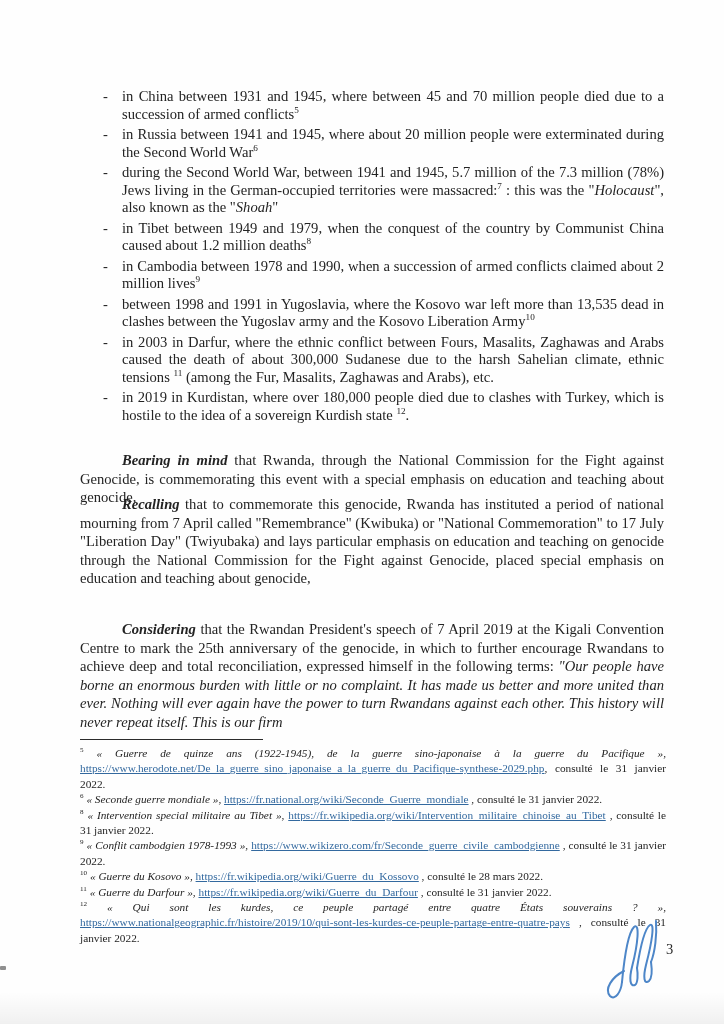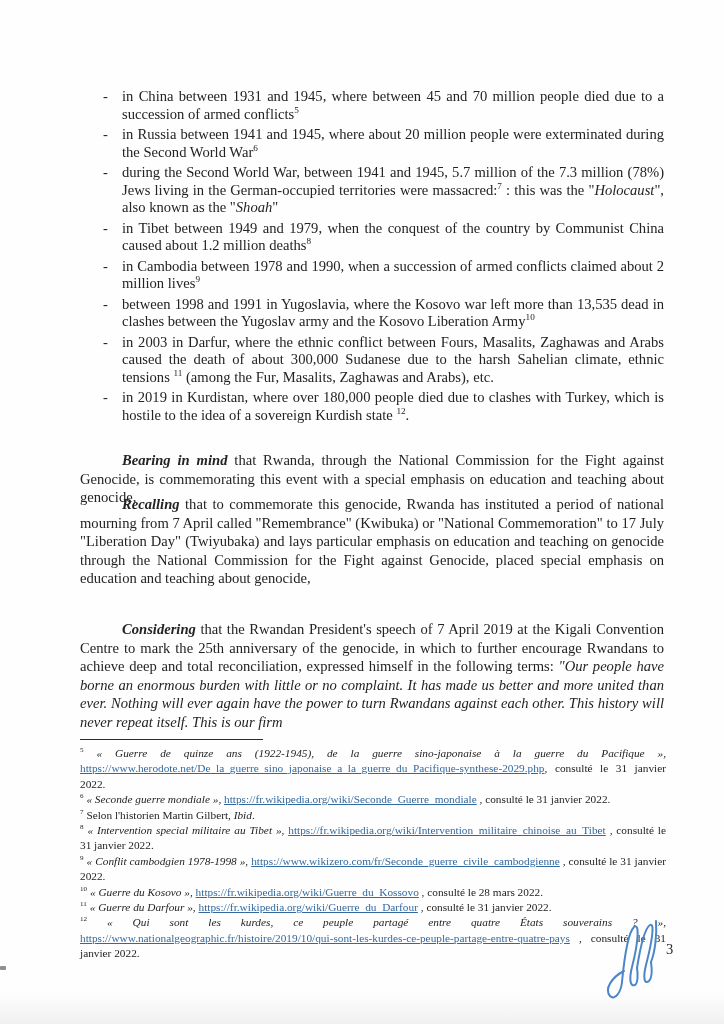--- a/index.html
+++ b/index.html
@@ -92,24 +92,23 @@
     </div>
 
   <div class="para para-1"><span class="bold-it">Bearing in mind</span><span class=""> that Rwanda, through the National Commission for the Fight against Genocide, is commemorating this event with a special emphasis on education and teaching about genocide,</span></div>
   <div class="para para-2"><span class="bold-it">Recalling</span><span class=""> that to commemorate this genocide, Rwanda has instituted a period of national mourning from 7 April called "Remembrance" (Kwibuka) or "National Commemoration" to 17 July "Liberation Day" (Twiyubaka) and lays particular emphasis on education and teaching on genocide through the National Commission for the Fight against Genocide, placed special emphasis on education and teaching about genocide,</span></div>
   <div class="para para-3"><span class="bold-it">Considering</span><span class=""> that the Rwandan President's speech of 7 April 2019 at the Kigali Convention Centre to mark the 25th anniversary of the genocide, in which to further encourage Rwandans to achieve deep and total reconciliation, expressed himself in the following terms: </span><span class="it">"Our people have borne an enormous burden with little or no complaint. It has made us better and more united than ever. Nothing will ever again have the power to turn Rwandans against each other. This history will never repeat itself. This is our firm</span></div>
 
   <div class="fn-rule"></div>
 
   <div class="footnotes">
       <div class="footnote"><sup class="fn-ref">5</sup><span class=""> </span><span class="it">« Guerre de quinze ans (1922-1945), de la guerre sino-japonaise à la guerre du Pacifique »</span><span class="">, </span><a class="doc-link">https://www.herodote.net/De_la_guerre_sino_japonaise_a_la_guerre_du_Pacifique-synthese-2029.php</a><span class="">, consulté le 31 janvier 2022.</span></div>
-      <div class="footnote"><sup class="fn-ref">6</sup><span class=""> </span><span class="it">« Seconde guerre mondiale »</span><span class="">, </span><a class="doc-link">https://fr.wikipedia.org/wiki/Seconde_Guerre_mondiale</a><span class=""> , consulté le 31 janvier 2022.</span></div>
-      <div class="footnote"><sup class="fn-ref">7</sup><span class=""> Selon l'historien Martin Gilbert, </span><span class="it">Ibid</span><span class="">.</span></div>
+      <div class="footnote"><sup class="fn-ref">6</sup><span class=""> </span><span class="it">« Seconde guerre mondiale »</span><span class="">, </span><a class="doc-link">https://fr.national.org/wiki/Seconde_Guerre_mondiale</a><span class=""> , consulté le 31 janvier 2022.</span></div>
       <div class="footnote"><sup class="fn-ref">8</sup><span class=""> </span><span class="it">« Intervention special militaire au Tibet »</span><span class="">, </span><a class="doc-link">https://fr.wikipedia.org/wiki/Intervention_militaire_chinoise_au_Tibet</a><span class=""> , consulté le 31 janvier 2022.</span></div>
-      <div class="footnote"><sup class="fn-ref">9</sup><span class=""> </span><span class="it">« Conflit cambodgien 1978-1998 »</span><span class="">, </span><a class="doc-link">https://www.wikizero.com/fr/Seconde_guerre_civile_cambodgienne</a><span class=""> , consulté le 31 janvier 2022.</span></div>
+      <div class="footnote"><sup class="fn-ref">9</sup><span class=""> </span><span class="it">« Conflit cambodgien 1978-1993 »</span><span class="">, </span><a class="doc-link">https://www.wikizero.com/fr/Seconde_guerre_civile_cambodgienne</a><span class=""> , consulté le 31 janvier 2022.</span></div>
       <div class="footnote"><sup class="fn-ref">10</sup><span class=""> </span><span class="it">« Guerre du Kosovo »</span><span class="">, </span><a class="doc-link">https://fr.wikipedia.org/wiki/Guerre_du_Kossovo</a><span class=""> , consulté le 28 mars 2022.</span></div>
       <div class="footnote"><sup class="fn-ref">11</sup><span class=""> </span><span class="it">« Guerre du Darfour »</span><span class="">, </span><a class="doc-link">https://fr.wikipedia.org/wiki/Guerre_du_Darfour</a><span class=""> , consulté le 31 janvier 2022.</span></div>
       <div class="footnote"><sup class="fn-ref">12</sup><span class=""> </span><span class="it">« Qui sont les kurdes, ce peuple partagé entre quatre États souverains ? »</span><span class="">, </span><a class="doc-link">https://www.nationalgeographic.fr/histoire/2019/10/qui-sont-les-kurdes-ce-peuple-partage-entre-quatre-pays</a><span class=""> , consulté le 31 janvier 2022.</span></div>
     </div>
 
   <svg class="signature" width="66" height="88" viewBox="0 0 66 88" fill="none">
     <g stroke="#4d86c8" stroke-width="2" stroke-linecap="round" fill="none">
       <path d="M 20 52 C 8 58 0 70 6 77 C 11 82 17 73 18 63"></path>
       <path d="M 18 63 C 20 42 24 14 30 8 C 36 3 34 25 28 48 C 25 60 26 68 31 66 C 34 64 34 55 33 49"></path>
       <path d="M 33 49 C 36 30 40 10 46 6 C 51 3 48 23 42 46 C 39 58 40 66 45 62 C 48 59 48 50 47 43"></path>

